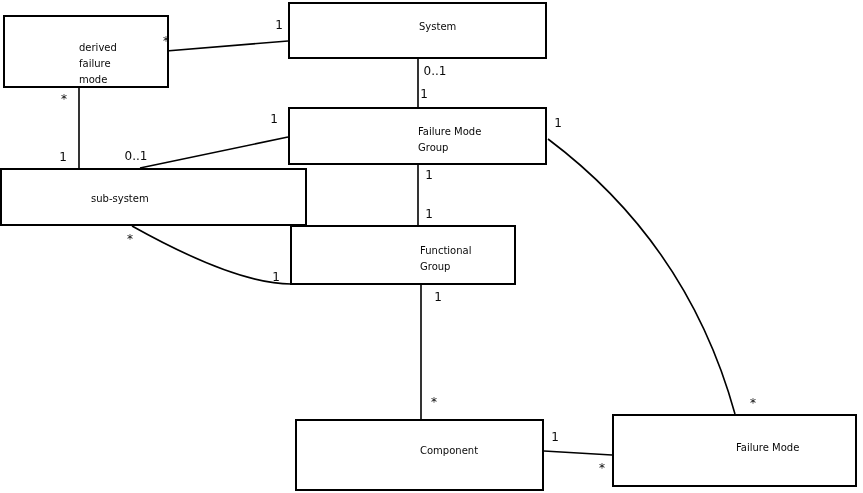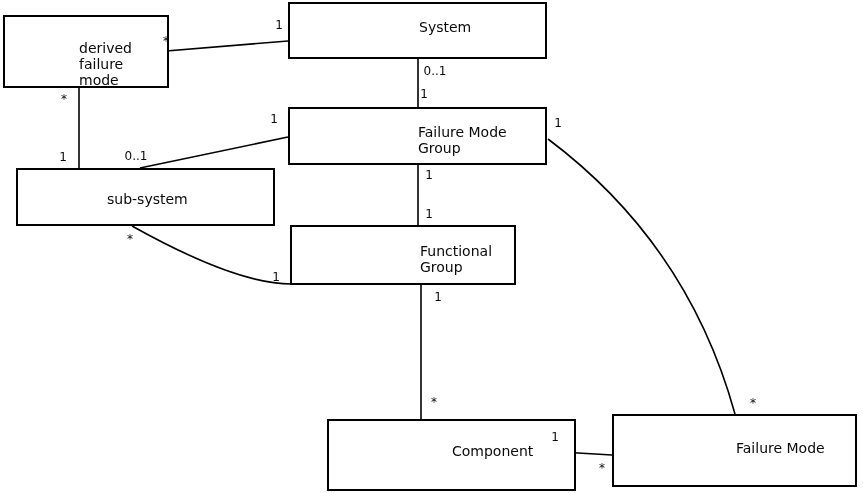--- a/index.html
+++ b/index.html
@@ -30,21 +30,21 @@
   }
   .entity {
     position: absolute;
     box-sizing: border-box;
     border: 2px solid #000000;
     background: #ffffff;
   }
   .elabel {
     position: absolute;
     white-space: pre-line;
-    font-size: 14px;
+    font-size: 10px;
     line-height: 16px;
     color: #090909;
   }
   .card {
     position: absolute;
     font-size: 12px;
     line-height: 12px;
     color: #090909;
     transform: translate(-50%, -50%);
     white-space: nowrap;
@@ -78,30 +78,30 @@
 
   <div class="entity" style="left:288px; top:2px; width:259px; height:57px;">
     <span class="elabel" style="left:129px; top:15px;">System</span>
   </div>
 
   <div class="entity" style="left:288px; top:107px; width:259px; height:58px;">
     <span class="elabel" style="left:128px; top:15px;">Failure Mode
 Group</span>
   </div>
 
-  <div class="entity" style="left:16px; top:168px; width:259px; height:58px;">
+  <div class="entity" style="left:0px; top:168px; width:307px; height:58px;">
     <span class="elabel" style="left:89px; top:21px;">sub-system</span>
   </div>
 
   <div class="entity" style="left:290px; top:225px; width:226px; height:60px;">
     <span class="elabel" style="left:128px; top:16px;">Functional
 Group</span>
   </div>
 
-  <div class="entity" style="left:295px; top:419px; width:249px; height:72px;margin-left:32px;">
+  <div class="entity" style="left:295px; top:419px; width:249px; height:72px;">
     <span class="elabel" style="left:123px; top:22px;">Component</span>
   </div>
 
   <div class="entity" style="left:612px; top:414px; width:245px; height:73px;">
     <span class="elabel" style="left:122px; top:24px;">Failure Mode</span>
   </div>
 
   <span class="card ast" style="left:166px; top:39px;">*</span>
   <span class="card" style="left:279px; top:25px;">1</span>
 

